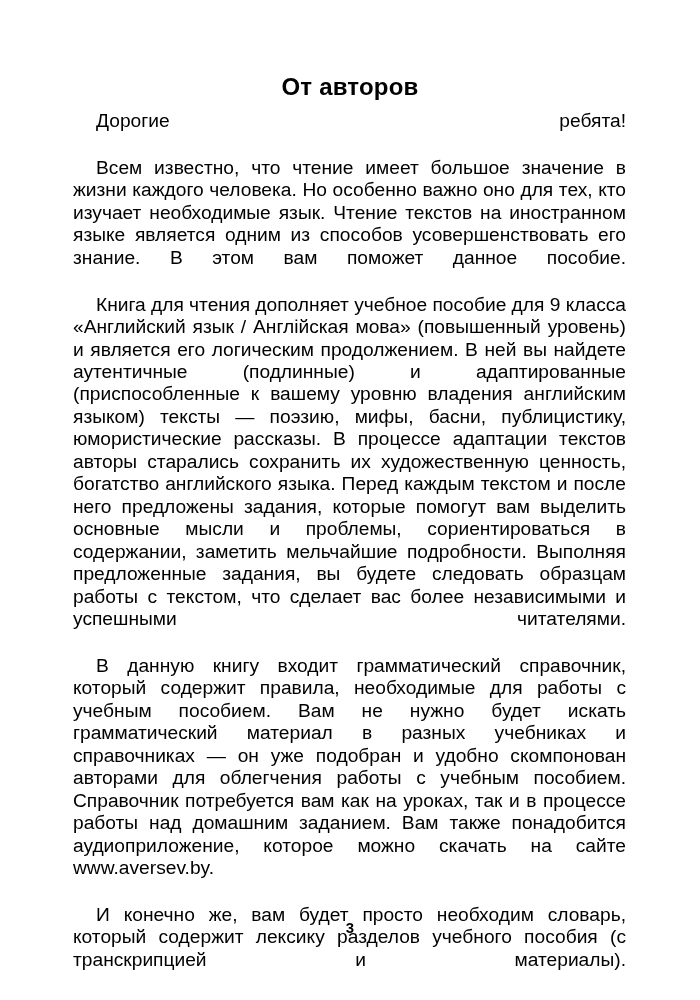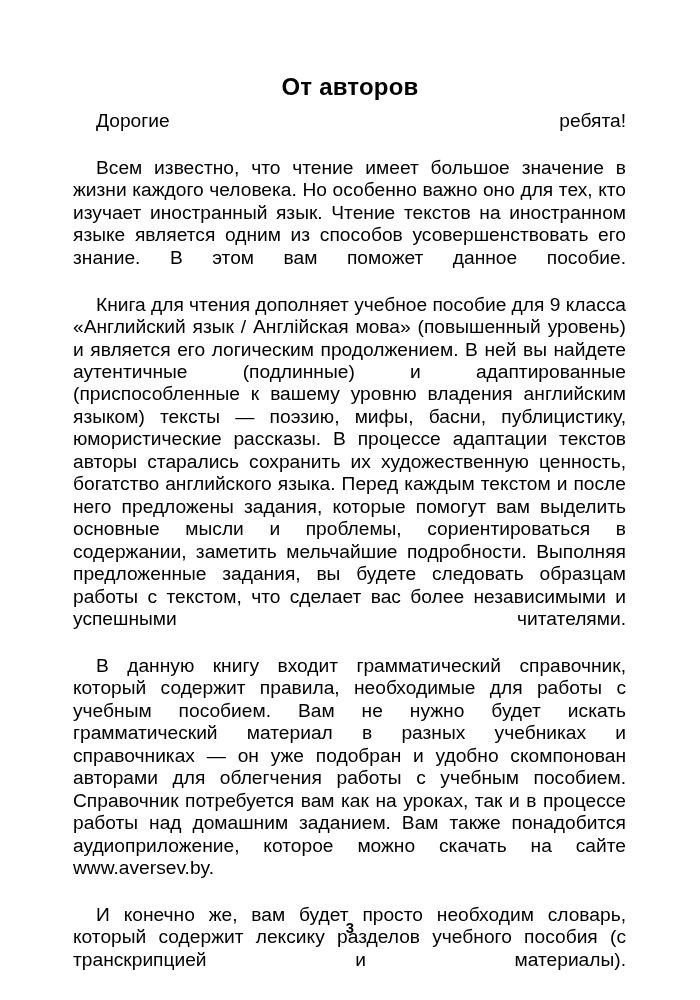--- a/index.html
+++ b/index.html
@@ -82,21 +82,21 @@
 </style>
 </head>
 <body>
 
 <div class="page">
 
   <h1 class="page-title">От авторов</h1>
 
   <div class="text-column">
     <p class="body-paragraph">Дорогие ребята!</p>
-    <p class="body-paragraph">Всем известно, что чтение имеет большое значение в жизни каждого человека. Но особенно важно оно для тех, кто изучает иностранный язык. Чтение текстов на иностранном языке является одним из способов усовершенствовать его знание. В этом вам поможет данное пособие.</p>
+    <p class="body-paragraph">Всем известно, что чтение имеет большое значение в жизни каждого человека. Но особенно важно оно для тех, кто изучает необходимые язык. Чтение текстов на иностранном языке является одним из способов усовершенствовать его знание. В этом вам поможет данное пособие.</p>
     <p class="body-paragraph">Книга для чтения дополняет учебное пособие для 9 класса «Английский язык / Англійская мова» (повышенный уровень) и является его логическим продолжением. В ней вы найдете аутентичные (подлинные) и адаптированные (приспособленные к вашему уровню владения английским языком) тексты — поэзию, мифы, басни, публицистику, юмористические рассказы. В процессе адаптации текстов авторы старались сохранить их художественную ценность, богатство английского языка. Перед каждым текстом и после него предложены задания, которые помогут вам выделить основные мысли и проблемы, сориентироваться в содержании, заметить мельчайшие подробности. Выполняя предложенные задания, вы будете следовать образцам работы с текстом, что сделает вас более независимыми и успешными читателями.</p>
     <p class="body-paragraph">В данную книгу входит грамматический справочник, который содержит правила, необходимые для работы с учебным пособием. Вам не нужно будет искать грамматический материал в разных учебниках и справочниках — он уже подобран и удобно скомпонован авторами для облегчения работы с учебным пособием. Справочник потребуется вам как на уроках, так и в процессе работы над домашним заданием. Вам также понадобится аудиоприложение, которое можно скачать на сайте www.aversev.by.</p>
     <p class="body-paragraph">И конечно же, вам будет просто необходим словарь, который содержит лексику разделов учебного пособия (с транскрипцией и материалы).</p>
   </div>
 
   <div class="page-number">3</div>
 
 </div>
 
 </body></html>

